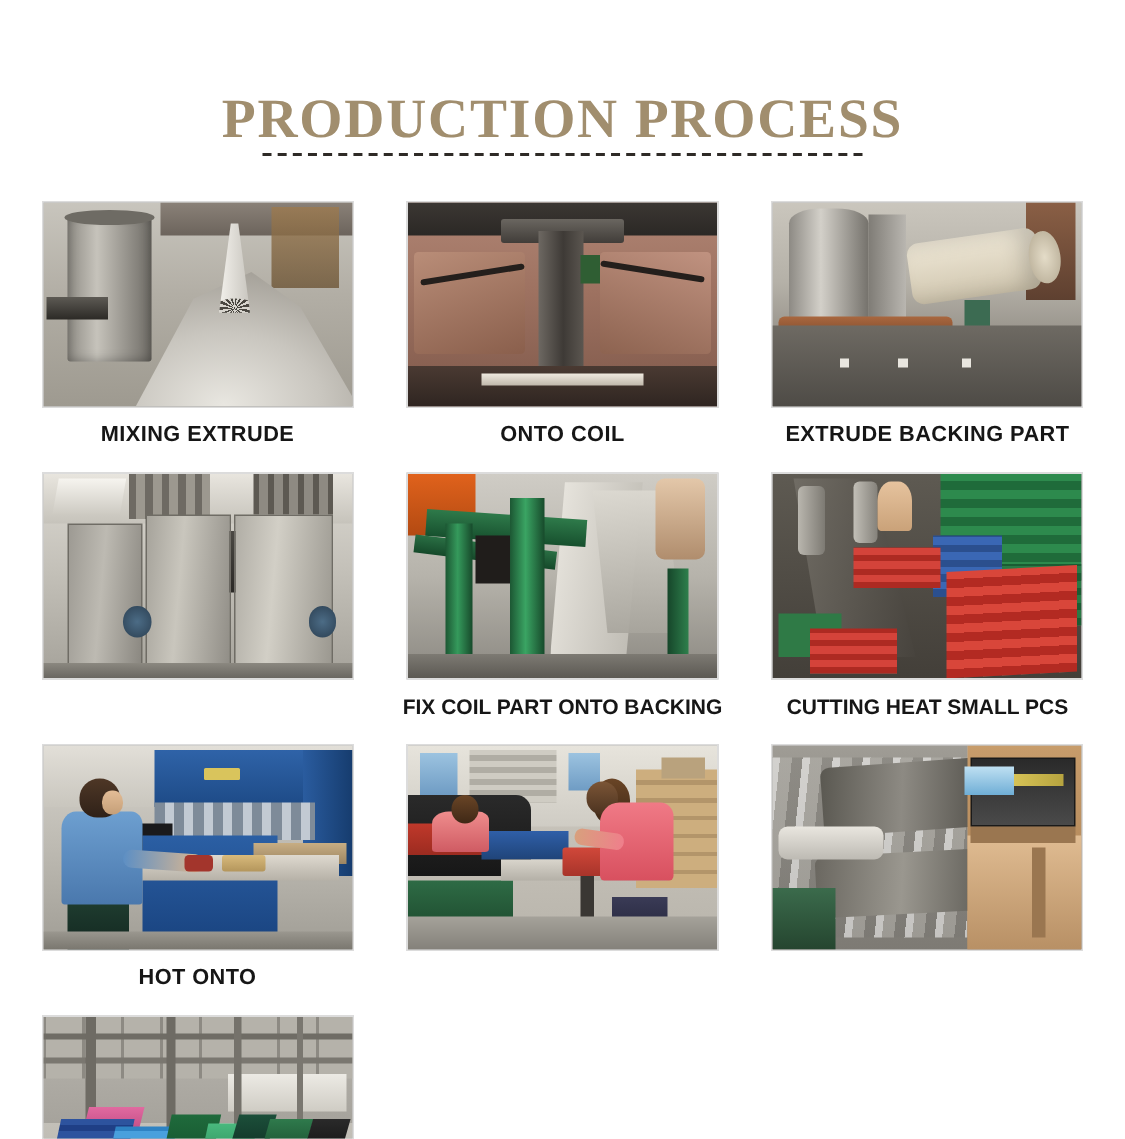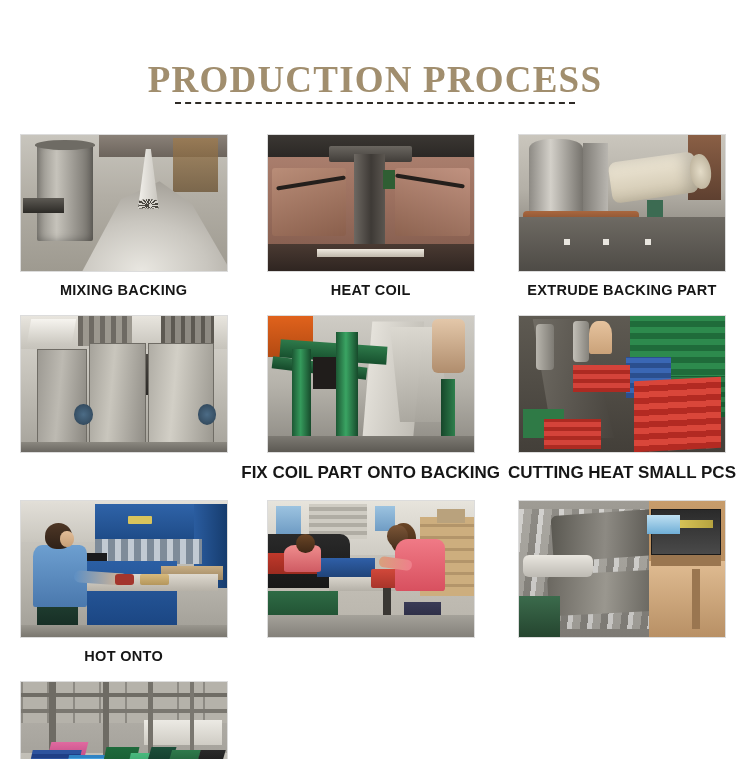--- a/index.html
+++ b/index.html
@@ -75,21 +75,21 @@
     margin-top: 10px;
     margin-bottom: 14px;
     font-family: "Liberation Sans", sans-serif;
     font-size: 14.5px;
     font-weight: 600;
     letter-spacing: 0.3px;
     color: #161616;
     text-align: center;
     white-space: nowrap;
   }
-  .cap.wide { font-size: 17px; letter-spacing: 0px; }
+  .cap.wide { font-size: 14px; letter-spacing: 0px; }
 
   
   .layer { position: absolute; }
 
   
   .pvc-bags {
     left: 0; top: 0; width: 52%; height: 100%;
     background:
       repeating-linear-gradient(102deg, rgba(0,0,0,.16) 0 2px, rgba(0,0,0,0) 2px 19px),
       repeating-linear-gradient(0deg, #cdbfa4 0 17px, #b6a68a 17px 20px, #d6c9ae 20px 34px, #a89madd 34px 37px),
@@ -496,38 +496,38 @@
       <div class="photo">
         <div class="layer mix-bg"></div>
         <div class="layer mix-beam"></div>
         <div class="layer mix-rust"></div>
         <div class="layer mix-tank"></div>
         <div class="layer mix-tank-top"></div>
         <div class="layer mix-pipe"></div>
         <div class="layer mix-pile"></div>
         <div class="layer mix-auger"></div>
       </div>
-      <div class="cap">MIXING BACKING</div>
+      <div class="cap">MIXING EXTRUDE</div>
     </div>
 
     <div class="cell">
       <div class="photo">
         <div class="layer sc-bg"></div>
         <div class="layer sc-top"></div>
         <div class="layer sc-lblock"></div>
         <div class="layer sc-rblock"></div>
         <div class="layer sc-plate"></div>
         <div class="layer sc-col"></div>
         <div class="layer sc-green"></div>
         <div class="layer sc-wire1"></div>
         <div class="layer sc-wire2"></div>
         <div class="layer sc-base"></div>
         <div class="layer sc-rail"></div>
       </div>
-      <div class="cap">HEAT COIL</div>
+      <div class="cap">ONTO COIL</div>
     </div>
 
     <div class="cell">
       <div class="photo">
         <div class="layer eb-bg"></div>
         <div class="layer eb-frame"></div>
         <div class="layer eb-roll"></div>
         <div class="layer eb-rollend"></div>
         <div class="layer eb-tank"></div>
         <div class="layer eb-tank2"></div>

